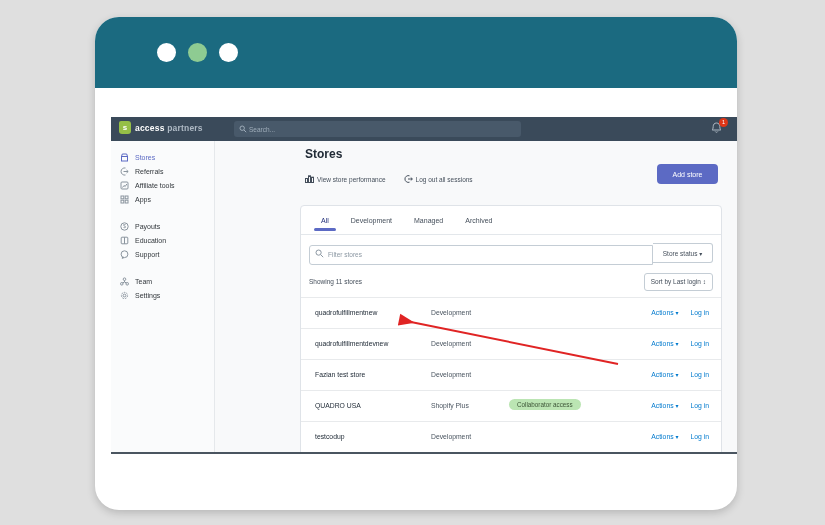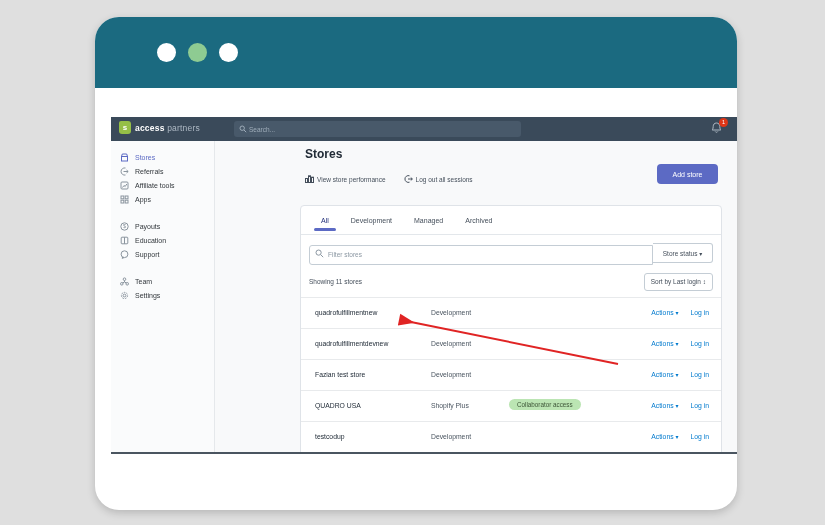--- a/index.html
+++ b/index.html
@@ -27,21 +27,21 @@
     background:#f8f9fa;border-bottom:2px solid #4a5560;overflow:hidden;
   }
   
   .topbar{position:absolute;top:0;left:0;right:0;height:24px;background:#3a4a5a;}
   .logo{position:absolute;left:8px;top:4px;display:flex;align-items:center;gap:4px;}
   .logo-bag{
     width:12px;height:13px;background:#95bf47;border-radius:2px 3px 3px 3px;
     color:#fff;font-size:8px;font-weight:bold;text-align:center;line-height:13px;
   }
   .logo-text{font-size:8.5px;color:#ffffff;font-weight:bold;letter-spacing:.2px;}
-  .logo-text .light{font-weight:normal;color:#aeb9c4;}
+  .logo-text .light{font-weight:bold;color:#aeb9c4;}
   .nav-search{
     position:absolute;left:123px;top:4px;width:287px;height:16px;
     background:#48596a;border:none;border-radius:3px;outline:none;
     color:#c3ccd4;font-size:6.5px;padding:0 0 0 15px;box-sizing:border-box;
     font-family:"Liberation Sans", sans-serif;
   }
   .nav-search::placeholder{color:#9fadba;}
   .nav-search-icon{position:absolute;left:128px;top:8px;pointer-events:none;}
   .bell-wrap{position:absolute;right:13px;top:4px;width:14px;height:15px;}
   .notif-badge{

